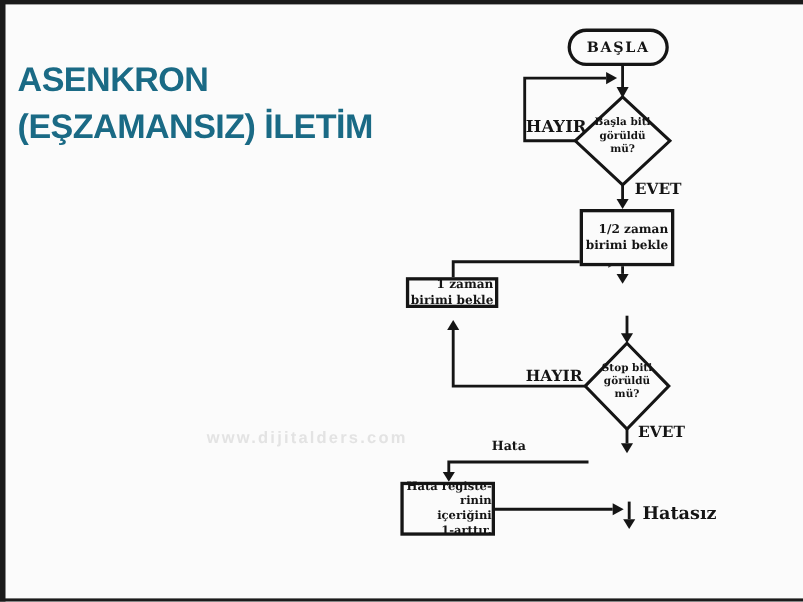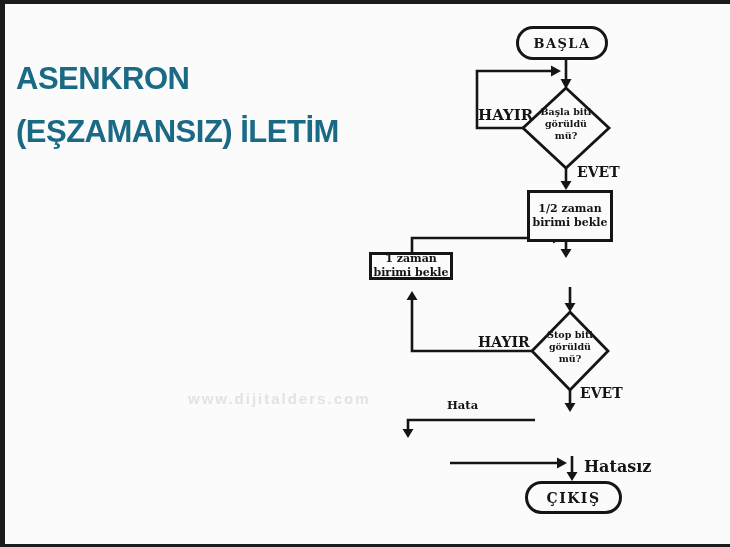--- a/index.html
+++ b/index.html
@@ -11,38 +11,38 @@
     font-family:"Liberation Sans",sans-serif;
   }
   .frame-bar{position:absolute;background:#1b1b1b;}
   #bar-top{left:0;top:0;width:730px;height:4px;}
   #bar-bottom{left:0;top:544px;width:730px;height:3px;}
   #bar-left{left:0;top:0;width:5px;height:547px;}
 
   #slide-title{
     position:absolute;left:16px;top:52px;
     width:330px;
-    font-weight:bold;font-size:31px;line-height:53px;
+    font-weight:bold;font-size:31px;line-height:42px;
     color:#1a6a85;
     letter-spacing:-0.5px;
     white-space:pre-line;
   }
 
   #watermark{
     position:absolute;left:188px;top:390px;
     font-weight:bold;font-size:15px;
     color:#e3e3e3;letter-spacing:2px;
   }
 
   .node{
     position:absolute;
     border:3px solid #151515;
     background:#fbfbfb;
     display:flex;align-items:center;justify-content:center;
-    text-align:center;
+    text-align:right;
     font-family:"DejaVu Serif",serif;
     font-weight:bold;color:#141414;
     box-sizing:border-box;
   }
   .node-label{white-space:pre-line;}
 
   #node-start{left:516px;top:26px;width:92px;height:34px;border-radius:17px;font-size:13px;letter-spacing:1.5px;}
   #node-end{left:525px;top:481px;width:97px;height:33px;border-radius:17px;font-size:14px;letter-spacing:1.5px;}
   #node-wait-half{left:527px;top:190px;width:86px;height:52px;font-size:11px;line-height:1.3;}
   #node-wait-one{left:369px;top:252px;width:84px;height:28px;font-size:11px;line-height:1.3;}
@@ -144,24 +144,26 @@
     <span class="node-label">1 zaman
 birimi bekle</span>
   </div>
 
 
   <div class="diamond-label" id="diamond2-label">Stop biti
 görüldü
 mü?</div>
 
 
+  <div class="node" id="node-error-reg">
+    <span class="node-label">Hata registe-
+rinin içeriğini
+1-arttır.</span>
+  </div>
 
-  <div class="node" id="node-end">
-    <span class="node-label">ÇIKIŞ</span>
-  </div>
 
   <div class="edge-label" id="label-hayir-top">HAYIR</div>
   <div class="edge-label" id="label-evet-top">EVET</div>
   <div class="edge-label" id="label-hayir-bottom">HAYIR</div>
   <div class="edge-label" id="label-evet-bottom">EVET</div>
   <div class="edge-label" id="label-hata">Hata</div>
   <div class="edge-label" id="label-hatasiz">Hatasız</div>
 
   <div class="frame-bar" id="bar-top"></div>
   <div class="frame-bar" id="bar-bottom"></div>

